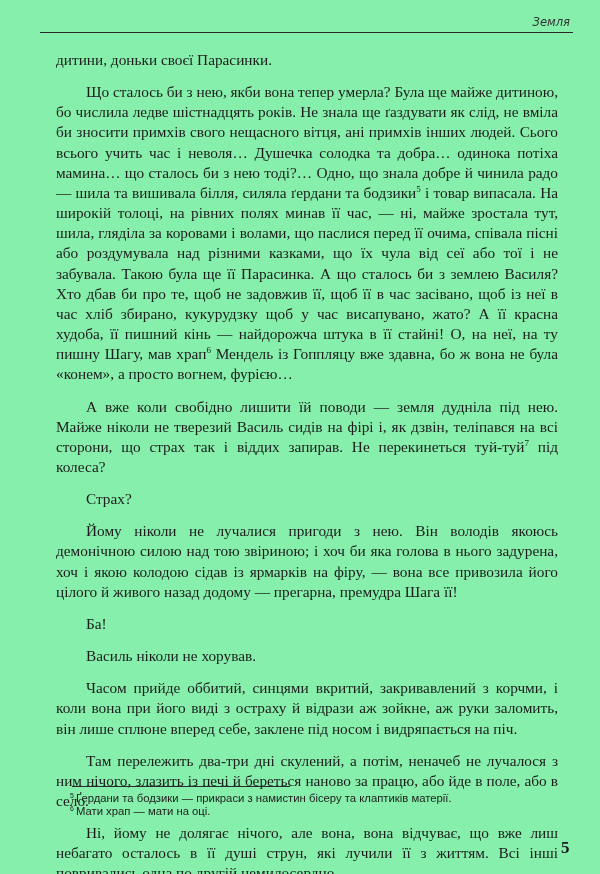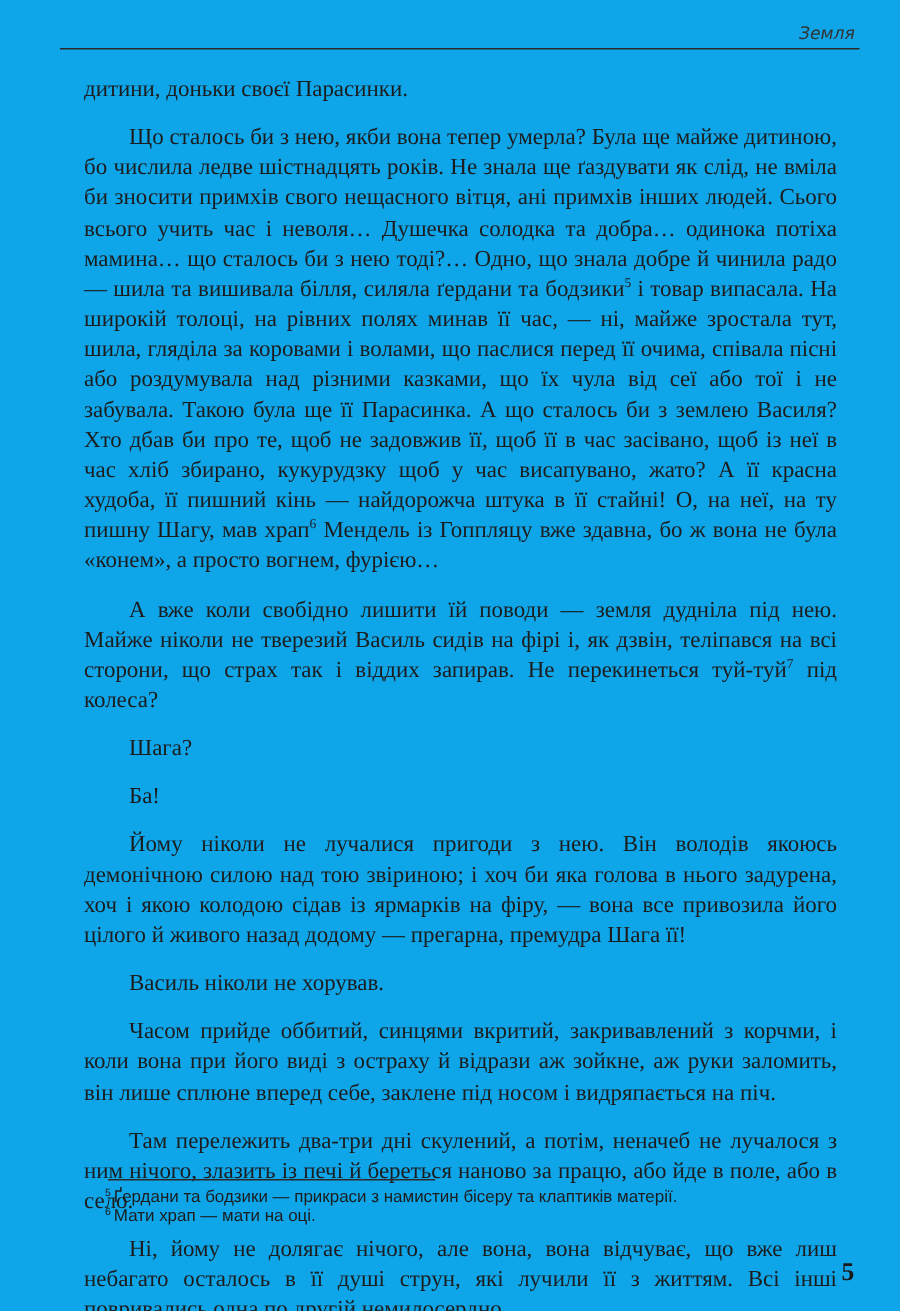--- a/index.html
+++ b/index.html
@@ -11,21 +11,21 @@
       width: 600px;
       height: 874px;
       position: relative;
       overflow: hidden;
       color: #1a1a1a;
     }
     .page {
       position: absolute;
       left: 0; top: 0;
       width: 600px; height: 874px;
-      background: #0ea5e9;
+      background: #86efac;
     }
     .running-header {
       position: absolute;
       left: 40px;
       top: 10px;
       width: 533px;
       height: 22px;
       border-bottom: 1.4px solid #2a2a2a;
     }
     .running-header-title {
@@ -107,27 +107,27 @@
     <span class="running-header-title">Земля</span>
   </div>
 
   <div class="body-text">
     <p class="no-indent">
       <span>дитини, доньки своєї Парасинки.</span>
     </p>
     <p><span>Що сталось би з нею, якби вона тепер умерла? Була ще майже дитиною, бо числила ледве шістнадцять років. Не знала ще ґаздувати як слід, не вміла би зносити примхів свого нещасного вітця, ані примхів інших людей. Сього всього учить час і неволя… Душечка солодка та добра… одинока потіха мамина… що сталось би з нею тоді?… Одно, що знала добре й чинила радо — шила та вишивала білля, силяла ґердани та бодзики</span><sup>5</sup><span> і товар випасала. На широкій толоці, на рівних полях минав її час, — ні, майже зростала тут, шила, гляділа за коровами і волами, що паслися перед її очима, співала пісні або роздумувала над різними казками, що їх чула від сеї або тої і не забувала. Такою була ще її Парасинка. А що сталось би з землею Василя? Хто дбав би про те, щоб не задовжив її, щоб її в час засівано, щоб із неї в час хліб збирано, кукурудзку щоб у час висапувано, жато? А її красна худоба, її пишний кінь — найдорожча штука в її стайні! О, на неї, на ту пишну Шагу, мав храп</span><sup>6</sup><span> Мендель із Гоппляцу вже здавна, бо ж вона не була «конем», а просто вогнем, фурією…</span></p>
     <p><span>А вже коли свобідно лишити їй поводи — земля дудніла під нею. Майже ніколи не тверезий Василь сидів на фірі і, як дзвін, теліпався на всі сторони, що страх так і віддих запирав. Не перекинеться туй-туй</span><sup>7</sup><span> під колеса?</span></p>
     <p>
-      <span>Шага?</span>
+      <span>Страх?</span>
+    </p>
+    <p>
+      <span>Йому ніколи не лучалися пригоди з нею. Він володів якоюсь демонічною силою над тою звіриною; і хоч би яка голова в нього задурена, хоч і якою колодою сідав із ярмарків на фіру, — вона все привозила його цілого й живого назад додому — прегарна, премудра Шага її!</span>
     </p>
     <p>
       <span>Ба!</span>
-    </p>
-    <p>
-      <span>Йому ніколи не лучалися пригоди з нею. Він володів якоюсь демонічною силою над тою звіриною; і хоч би яка голова в нього задурена, хоч і якою колодою сідав із ярмарків на фіру, — вона все привозила його цілого й живого назад додому — прегарна, премудра Шага її!</span>
     </p>
     <p>
       <span>Василь ніколи не хорував.</span>
     </p>
     <p>
       <span>Часом прийде оббитий, синцями вкритий, закривавлений з корчми, і коли вона при його виді з остраху й відрази аж зойкне, аж руки заломить, він лише сплюне вперед себе, заклене під носом і видряпається на піч.</span>
     </p>
     <p>
       <span>Там перележить два-три дні скулений, а потім, неначеб не лучалося з ним нічого, злазить із печі й береться наново за працю, або йде в поле, або в село.</span>
     </p>

